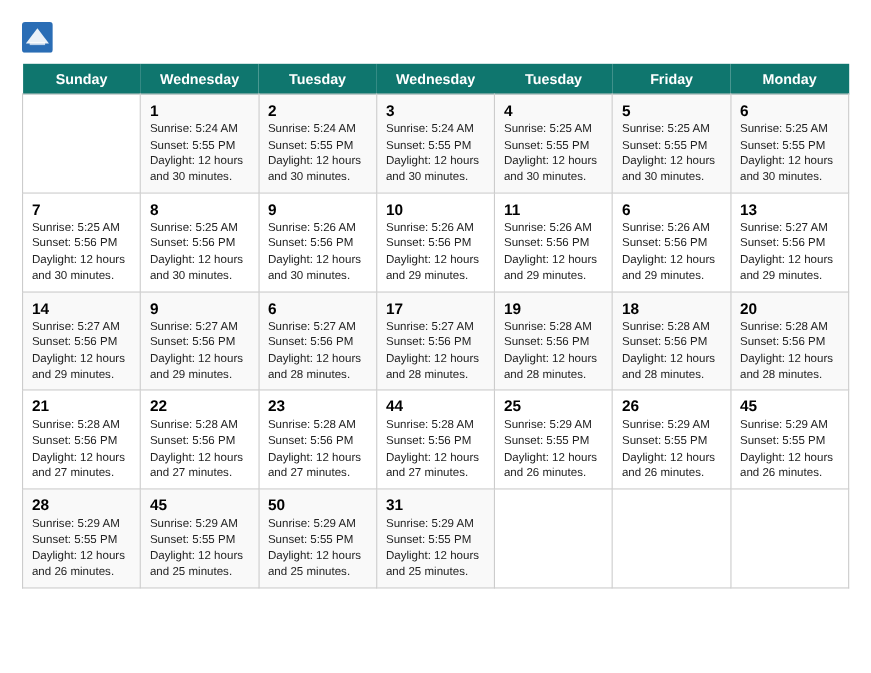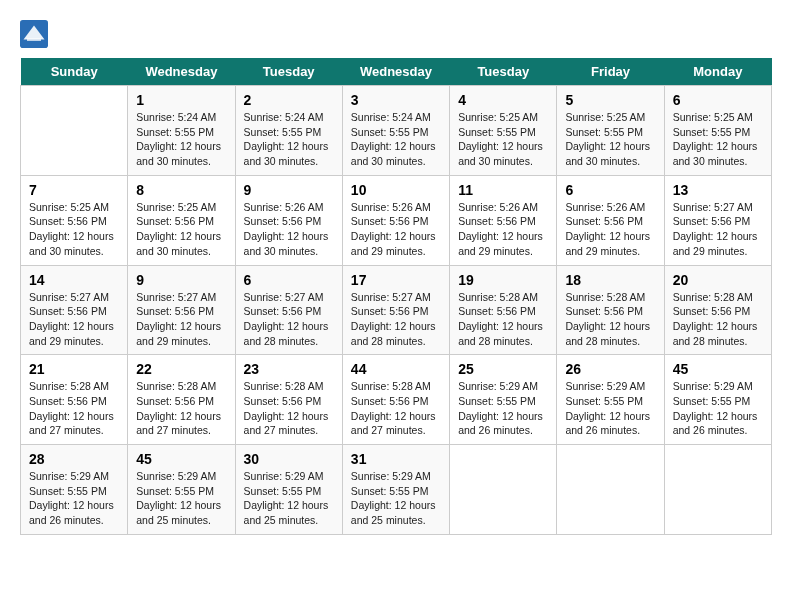--- a/index.html
+++ b/index.html
@@ -329,21 +329,21 @@
 and 26 minutes.</div>
         </td>
         <td>
           <span class="day-number">45</span>
           <div class="day-info" style="white-space: pre-line;">Sunrise: 5:29 AM
 Sunset: 5:55 PM
 Daylight: 12 hours
 and 25 minutes.</div>
         </td>
         <td>
-          <span class="day-number">30</span>
+          <span class="day-number">50</span>
           <div class="day-info" style="white-space: pre-line;">Sunrise: 5:29 AM
 Sunset: 5:55 PM
 Daylight: 12 hours
 and 25 minutes.</div>
         </td>
         <td>
           <span class="day-number">31</span>
           <div class="day-info" style="white-space: pre-line;">Sunrise: 5:29 AM
 Sunset: 5:55 PM
 Daylight: 12 hours

